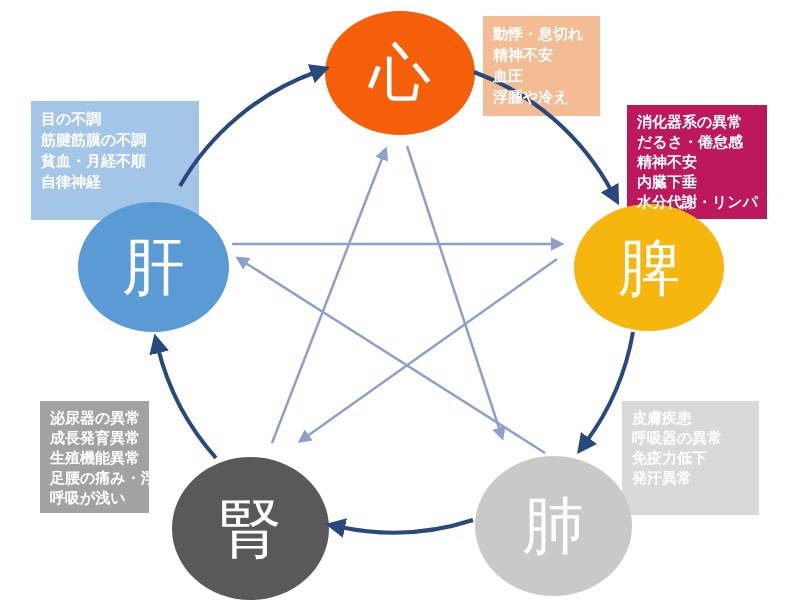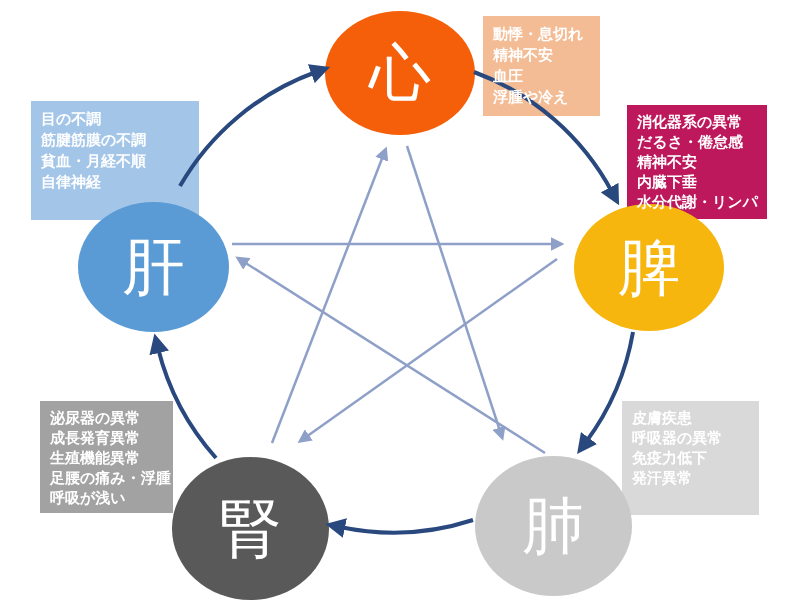--- a/index.html
+++ b/index.html
@@ -9,21 +9,21 @@
   }
   
   .box{
     position:absolute;padding:7px 10px;color:#ffffff;font-weight:bold;
     font-size:15px;line-height:20px;box-sizing:border-box;
   }
   .box .ln{display:block;white-space:nowrap;position:relative;z-index:5;}
   .box-heart {left:483px;top:16px; width:117px;height:100px;background:#F3BC95;line-height:21px;}
   .box-spleen{left:627px;top:105px;width:140px;height:114px;background:#be185d;}
   .box-lung  {left:622px;top:401px;width:137px;height:114px;background:#D9D9D9;}
-  .box-kidney{left:40px; top:401px;width:133px;height:112px;background:#A2A2A2;}
+  .box-kidney{left:40px; top:401px;width:109px;height:112px;background:#A2A2A2;}
   .box-liver {left:31px; top:101px;width:168px;height:119px;background:#A3C6E8;line-height:21px;}
   
   .node{
     position:absolute;border-radius:50%;display:flex;align-items:center;justify-content:center;
     color:#ffffff;font-size:62px;z-index:2;line-height:1;
   }
   .node-heart {left:325px;top:11px; width:150px;height:124px;background:#F55F0A;}
   .node-spleen{left:574px;top:204px;width:150px;height:127px;background:#F7B60D;}
   .node-lung  {left:475px;top:456px;width:157px;height:140px;background:#C9C9C9;}
   .node-kidney{left:172px;top:457px;width:157px;height:143px;background:#595959;}

